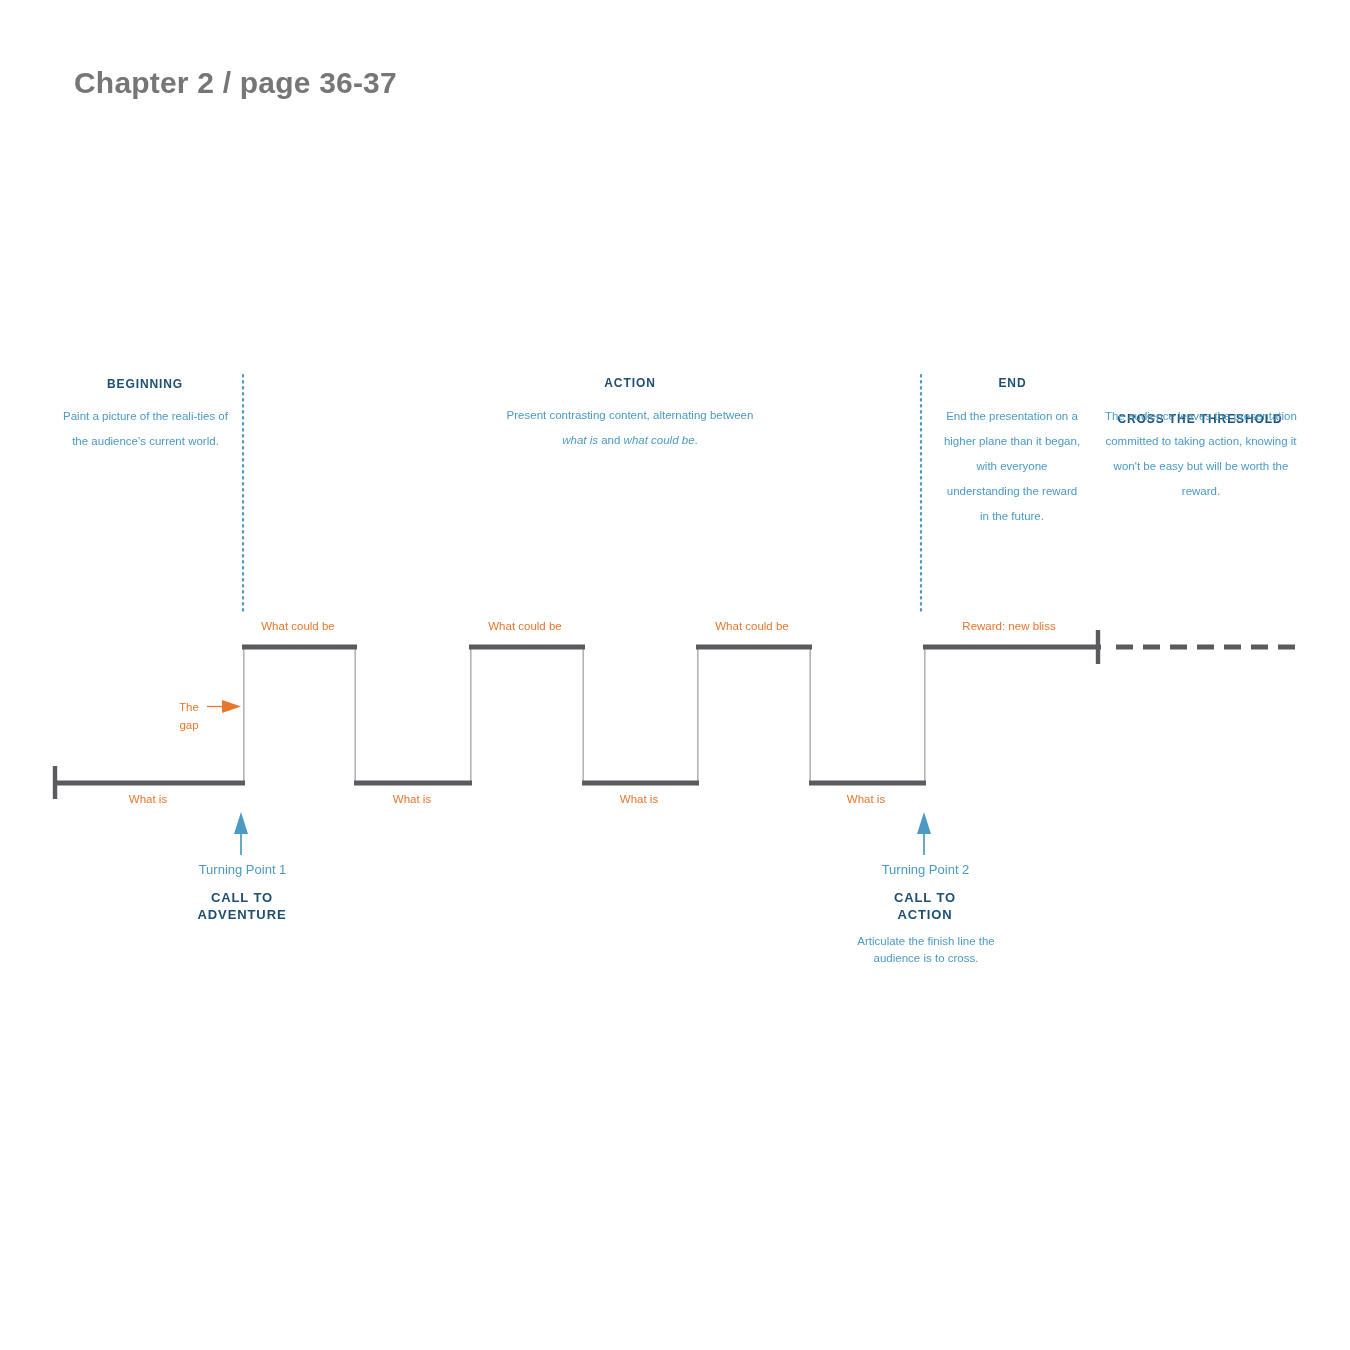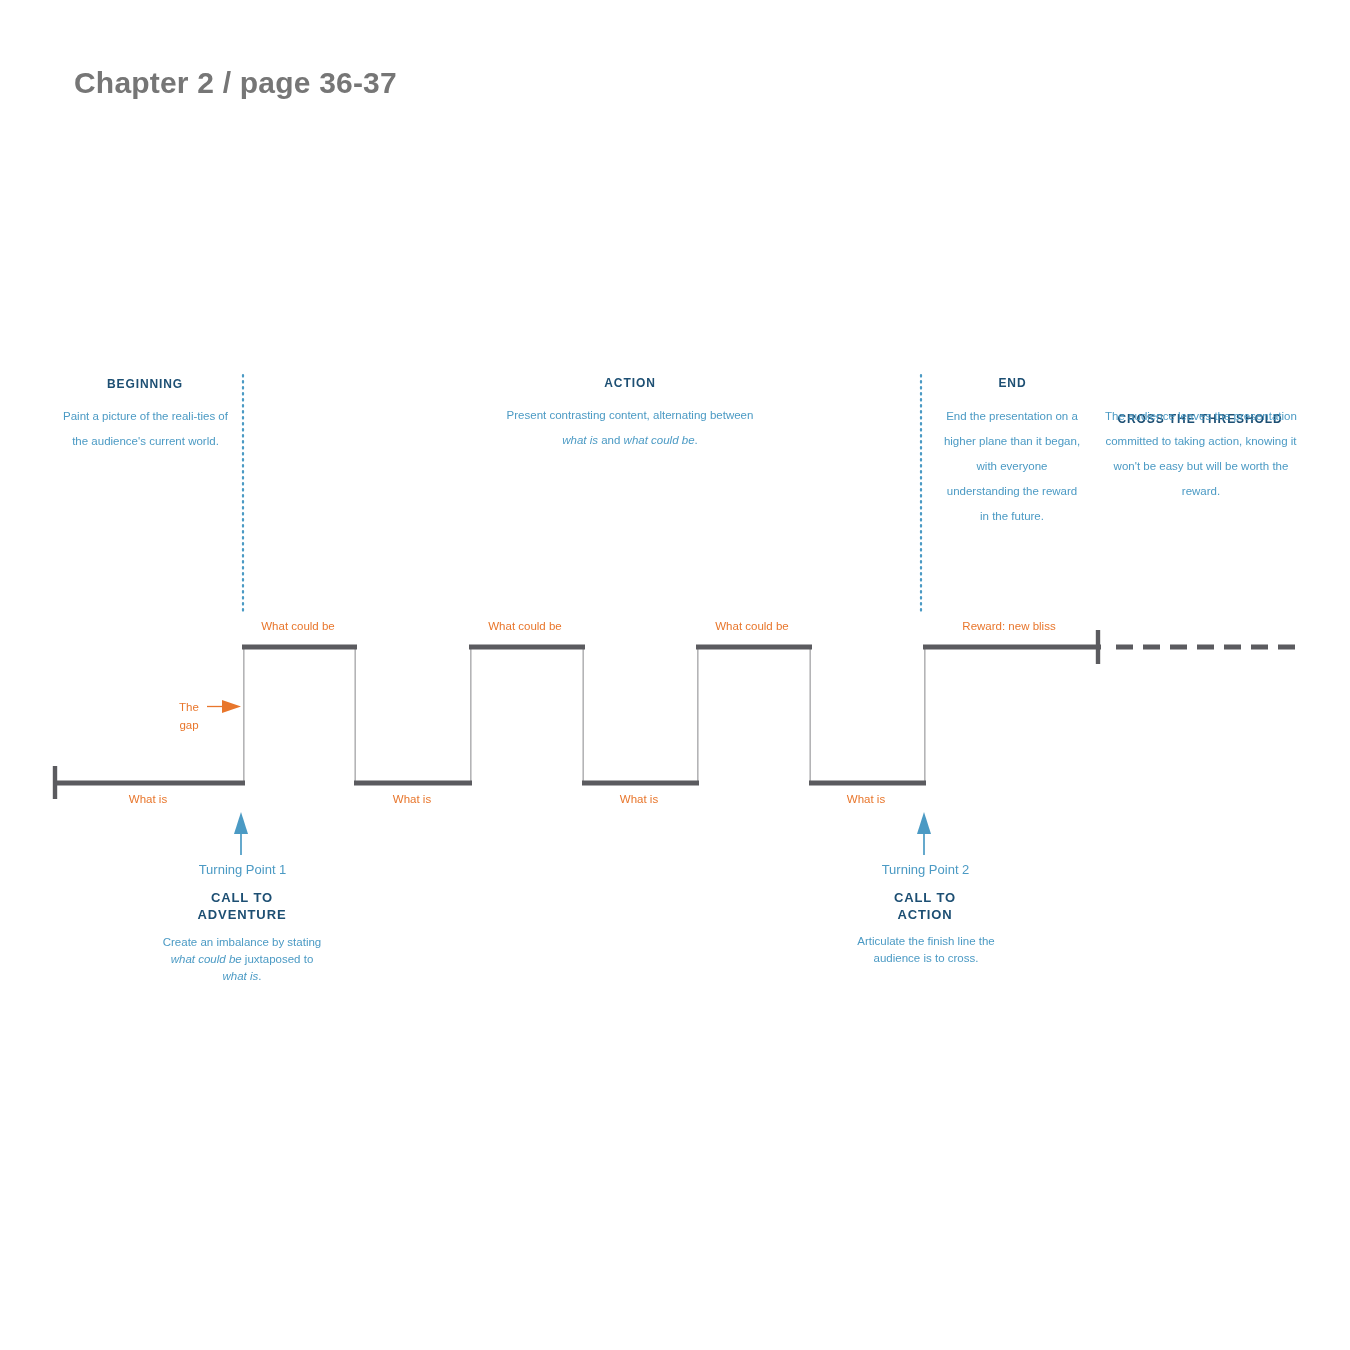--- a/index.html
+++ b/index.html
@@ -204,21 +204,20 @@
   <div class="abs" id="gap-label">
     <div>The</div>
     <div>gap</div>
   </div>
 
   <div class="abs tp-name" id="tp1-name">Turning Point 1</div>
   <div class="abs tp-title" id="tp1-title">
     <div>CALL TO</div>
     <div>ADVENTURE</div>
   </div>
-  <div class="abs tp-desc" id="tp1-desc">Create an imbalance by stating <em>what could be</em> juxtaposed to <em>what is</em>.</div>
 
   <div class="abs tp-name" id="tp2-name">Turning Point 2</div>
   <div class="abs tp-title" id="tp2-title">
     <div>CALL TO</div>
     <div>ACTION</div>
   </div>
   <div class="abs tp-desc" id="tp2-desc">Articulate the finish line the audience is to cross.</div>
 
 </div>
 

